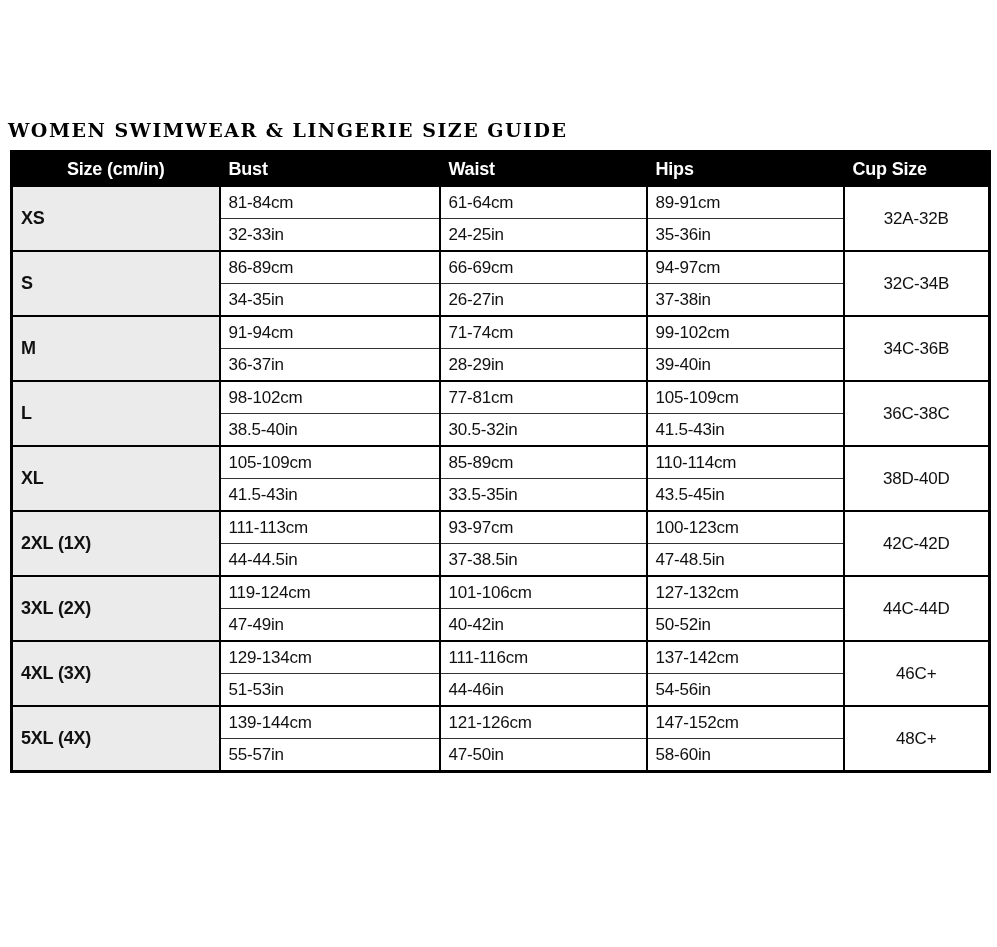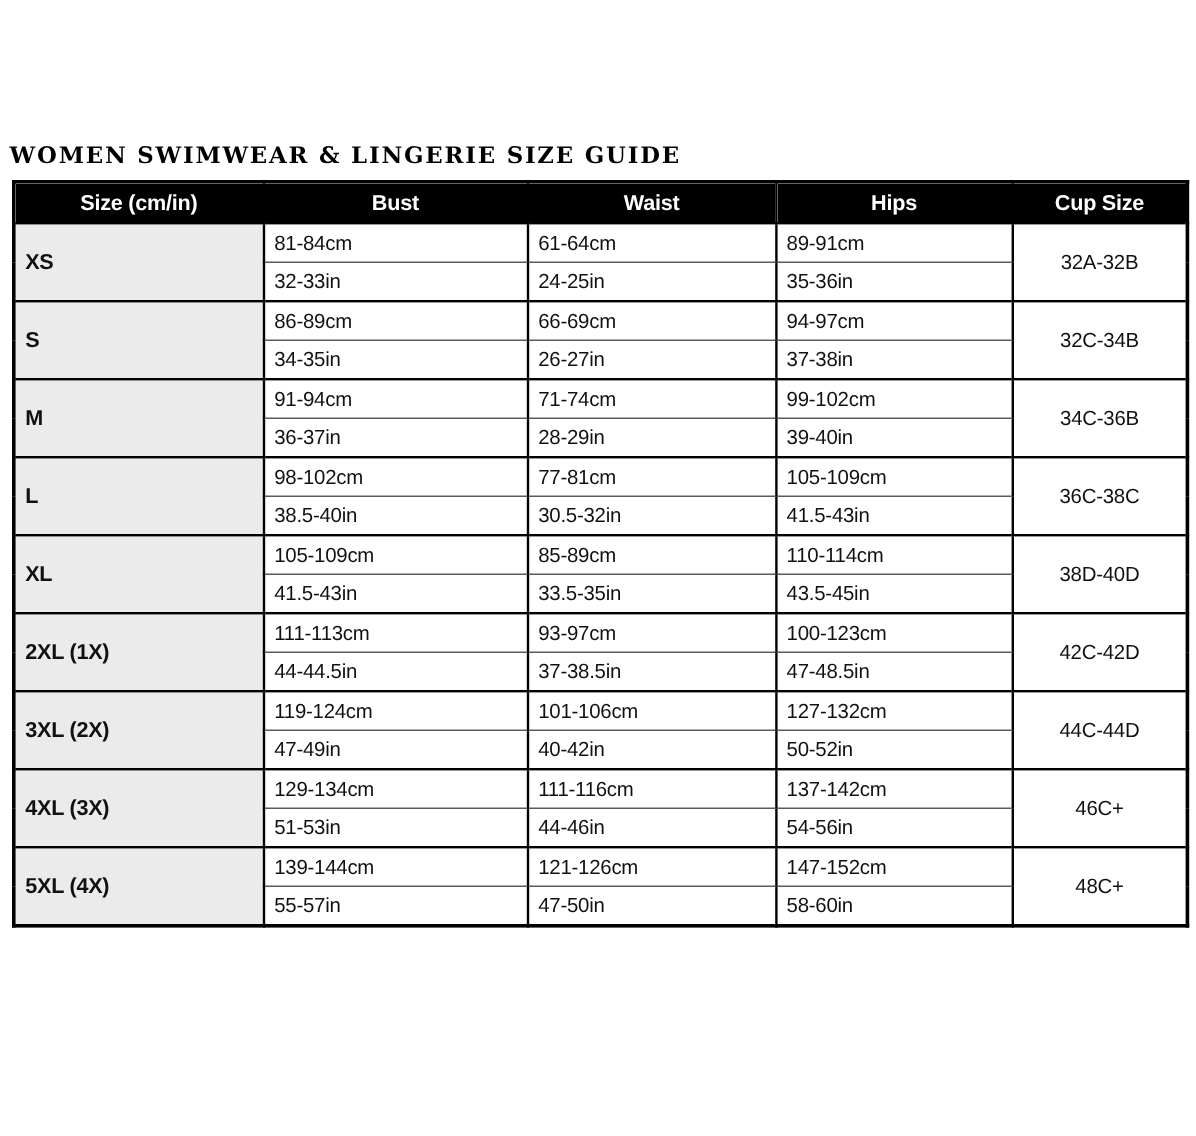--- a/index.html
+++ b/index.html
@@ -34,21 +34,21 @@
   table.size-guide td{
     border:2px solid #000;
     overflow:hidden;
     white-space:nowrap;
   }
   thead th{
     background:#000000;
     color:#ffffff;
     font-size:18px;
     font-weight:bold;
-    text-align:center;
+    text-align:left;
     padding:5px 8px;
     height:22px;
     letter-spacing:-0.2px;
   }
   thead th.size-h{text-align:center;}
   tbody td{
     font-size:17px;
     color:#111111;
     padding:3px 8px;
     height:25px;

